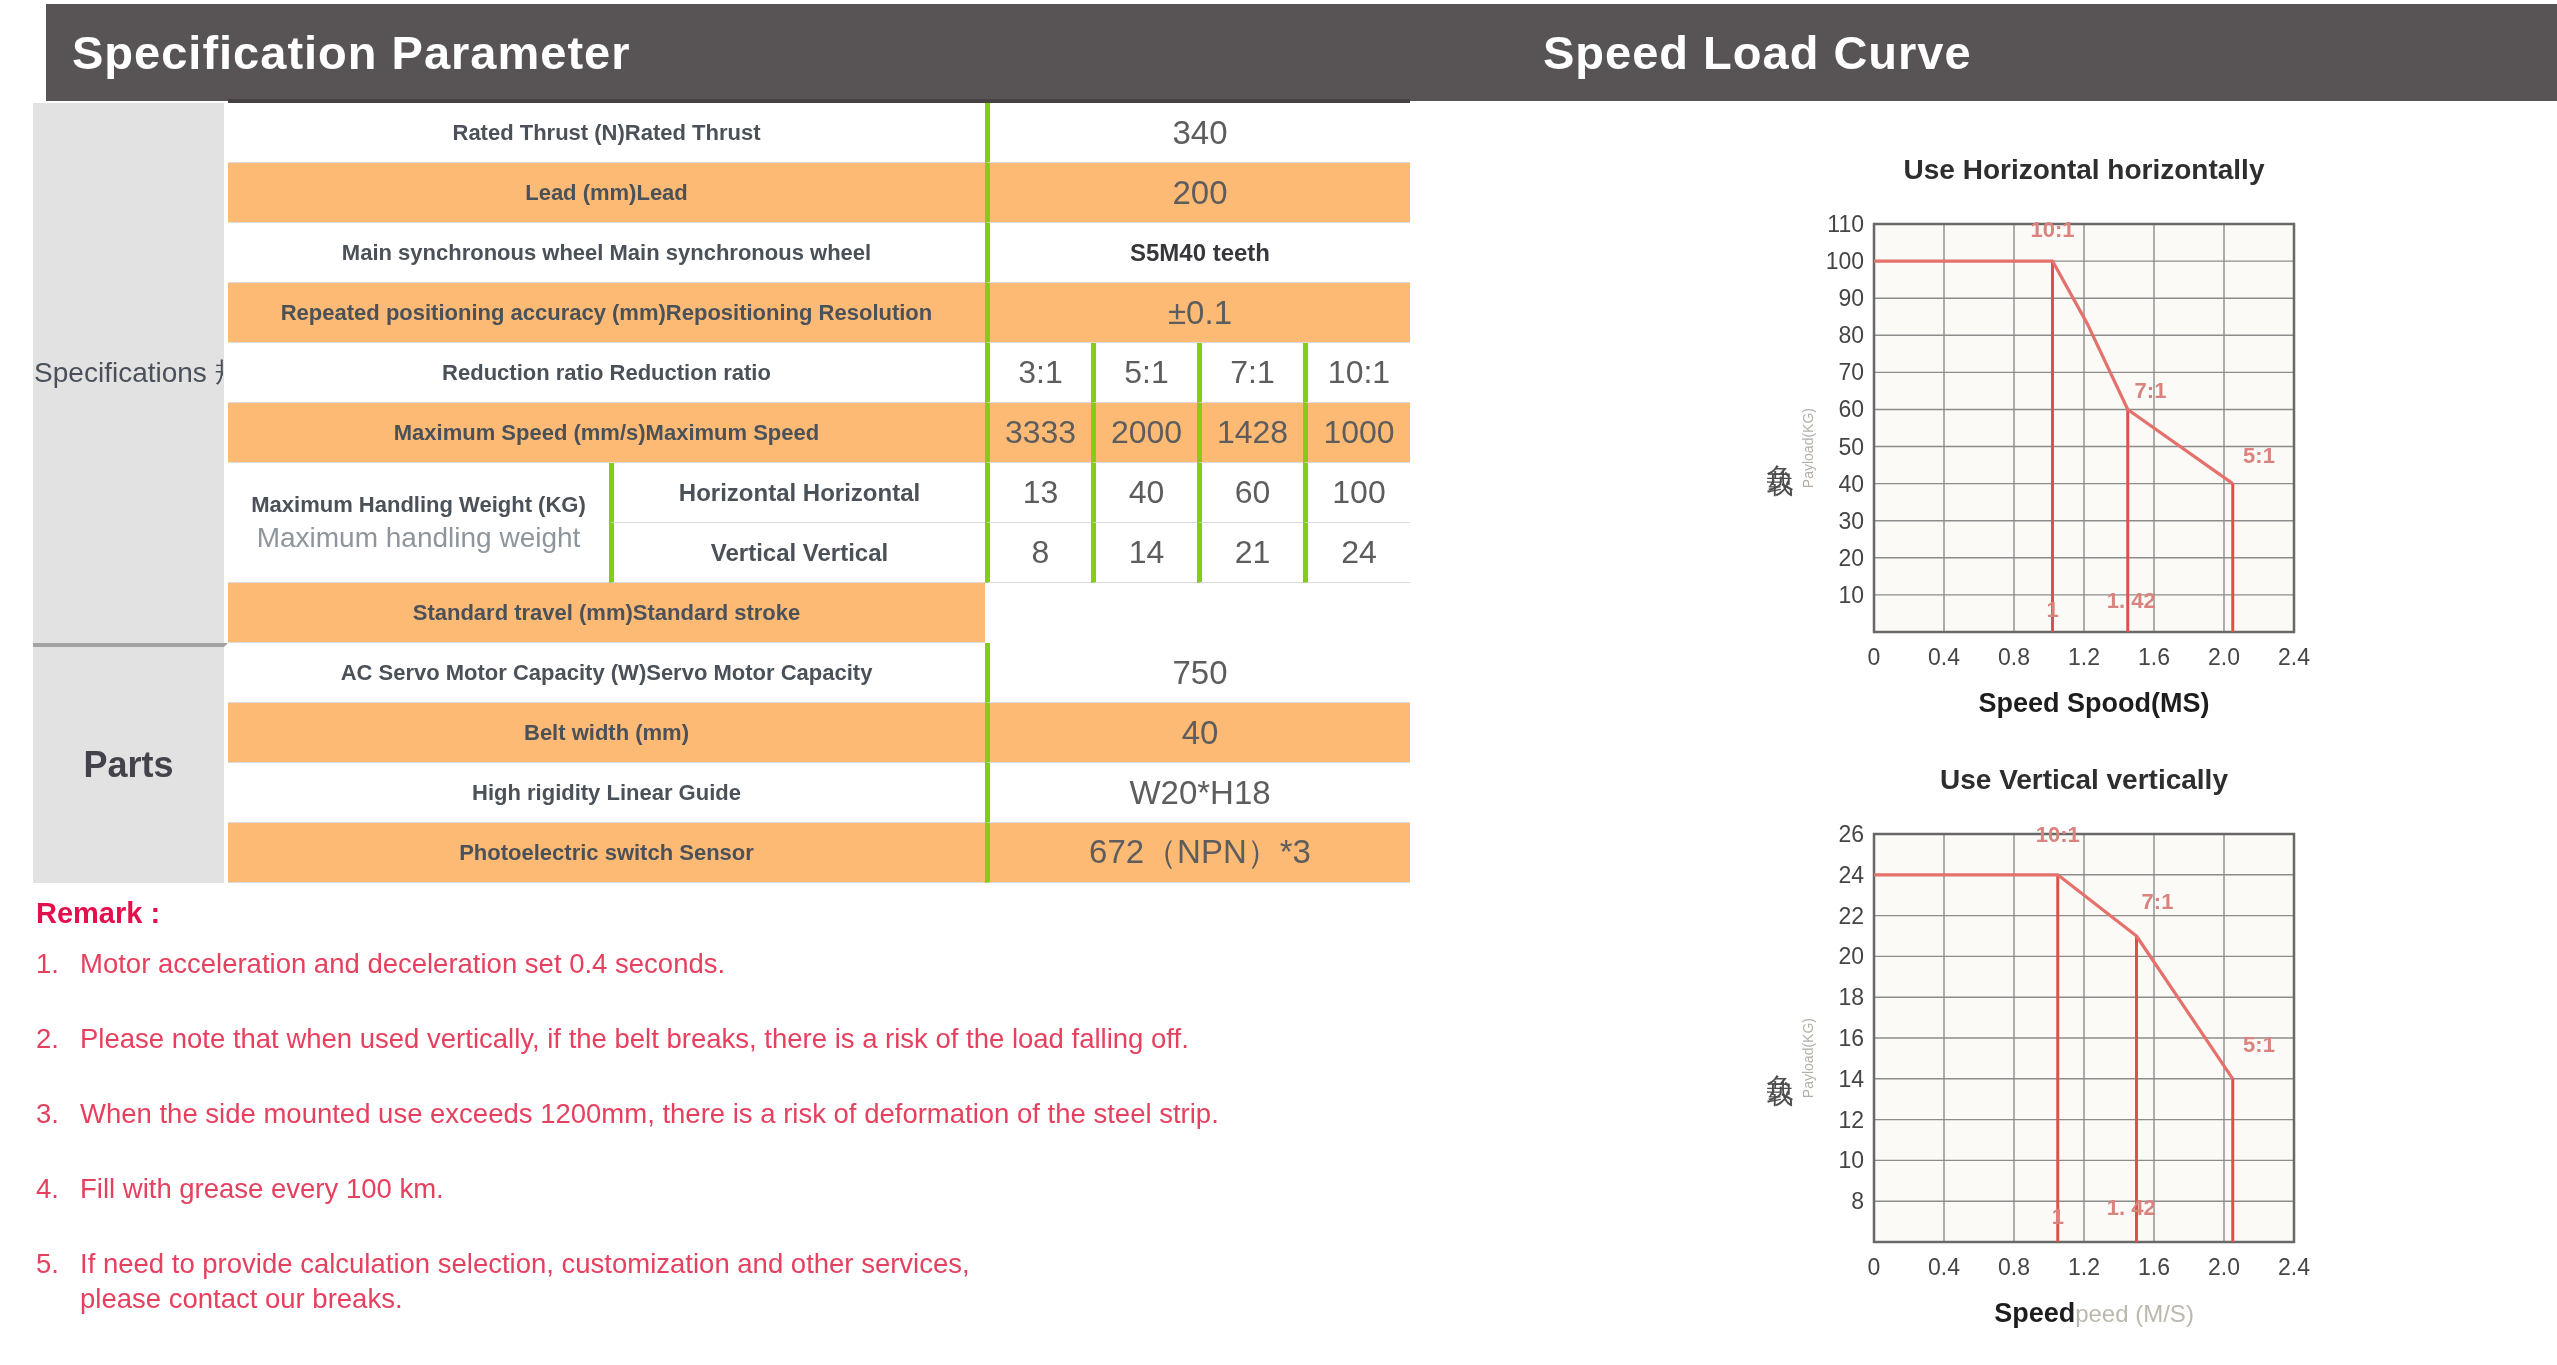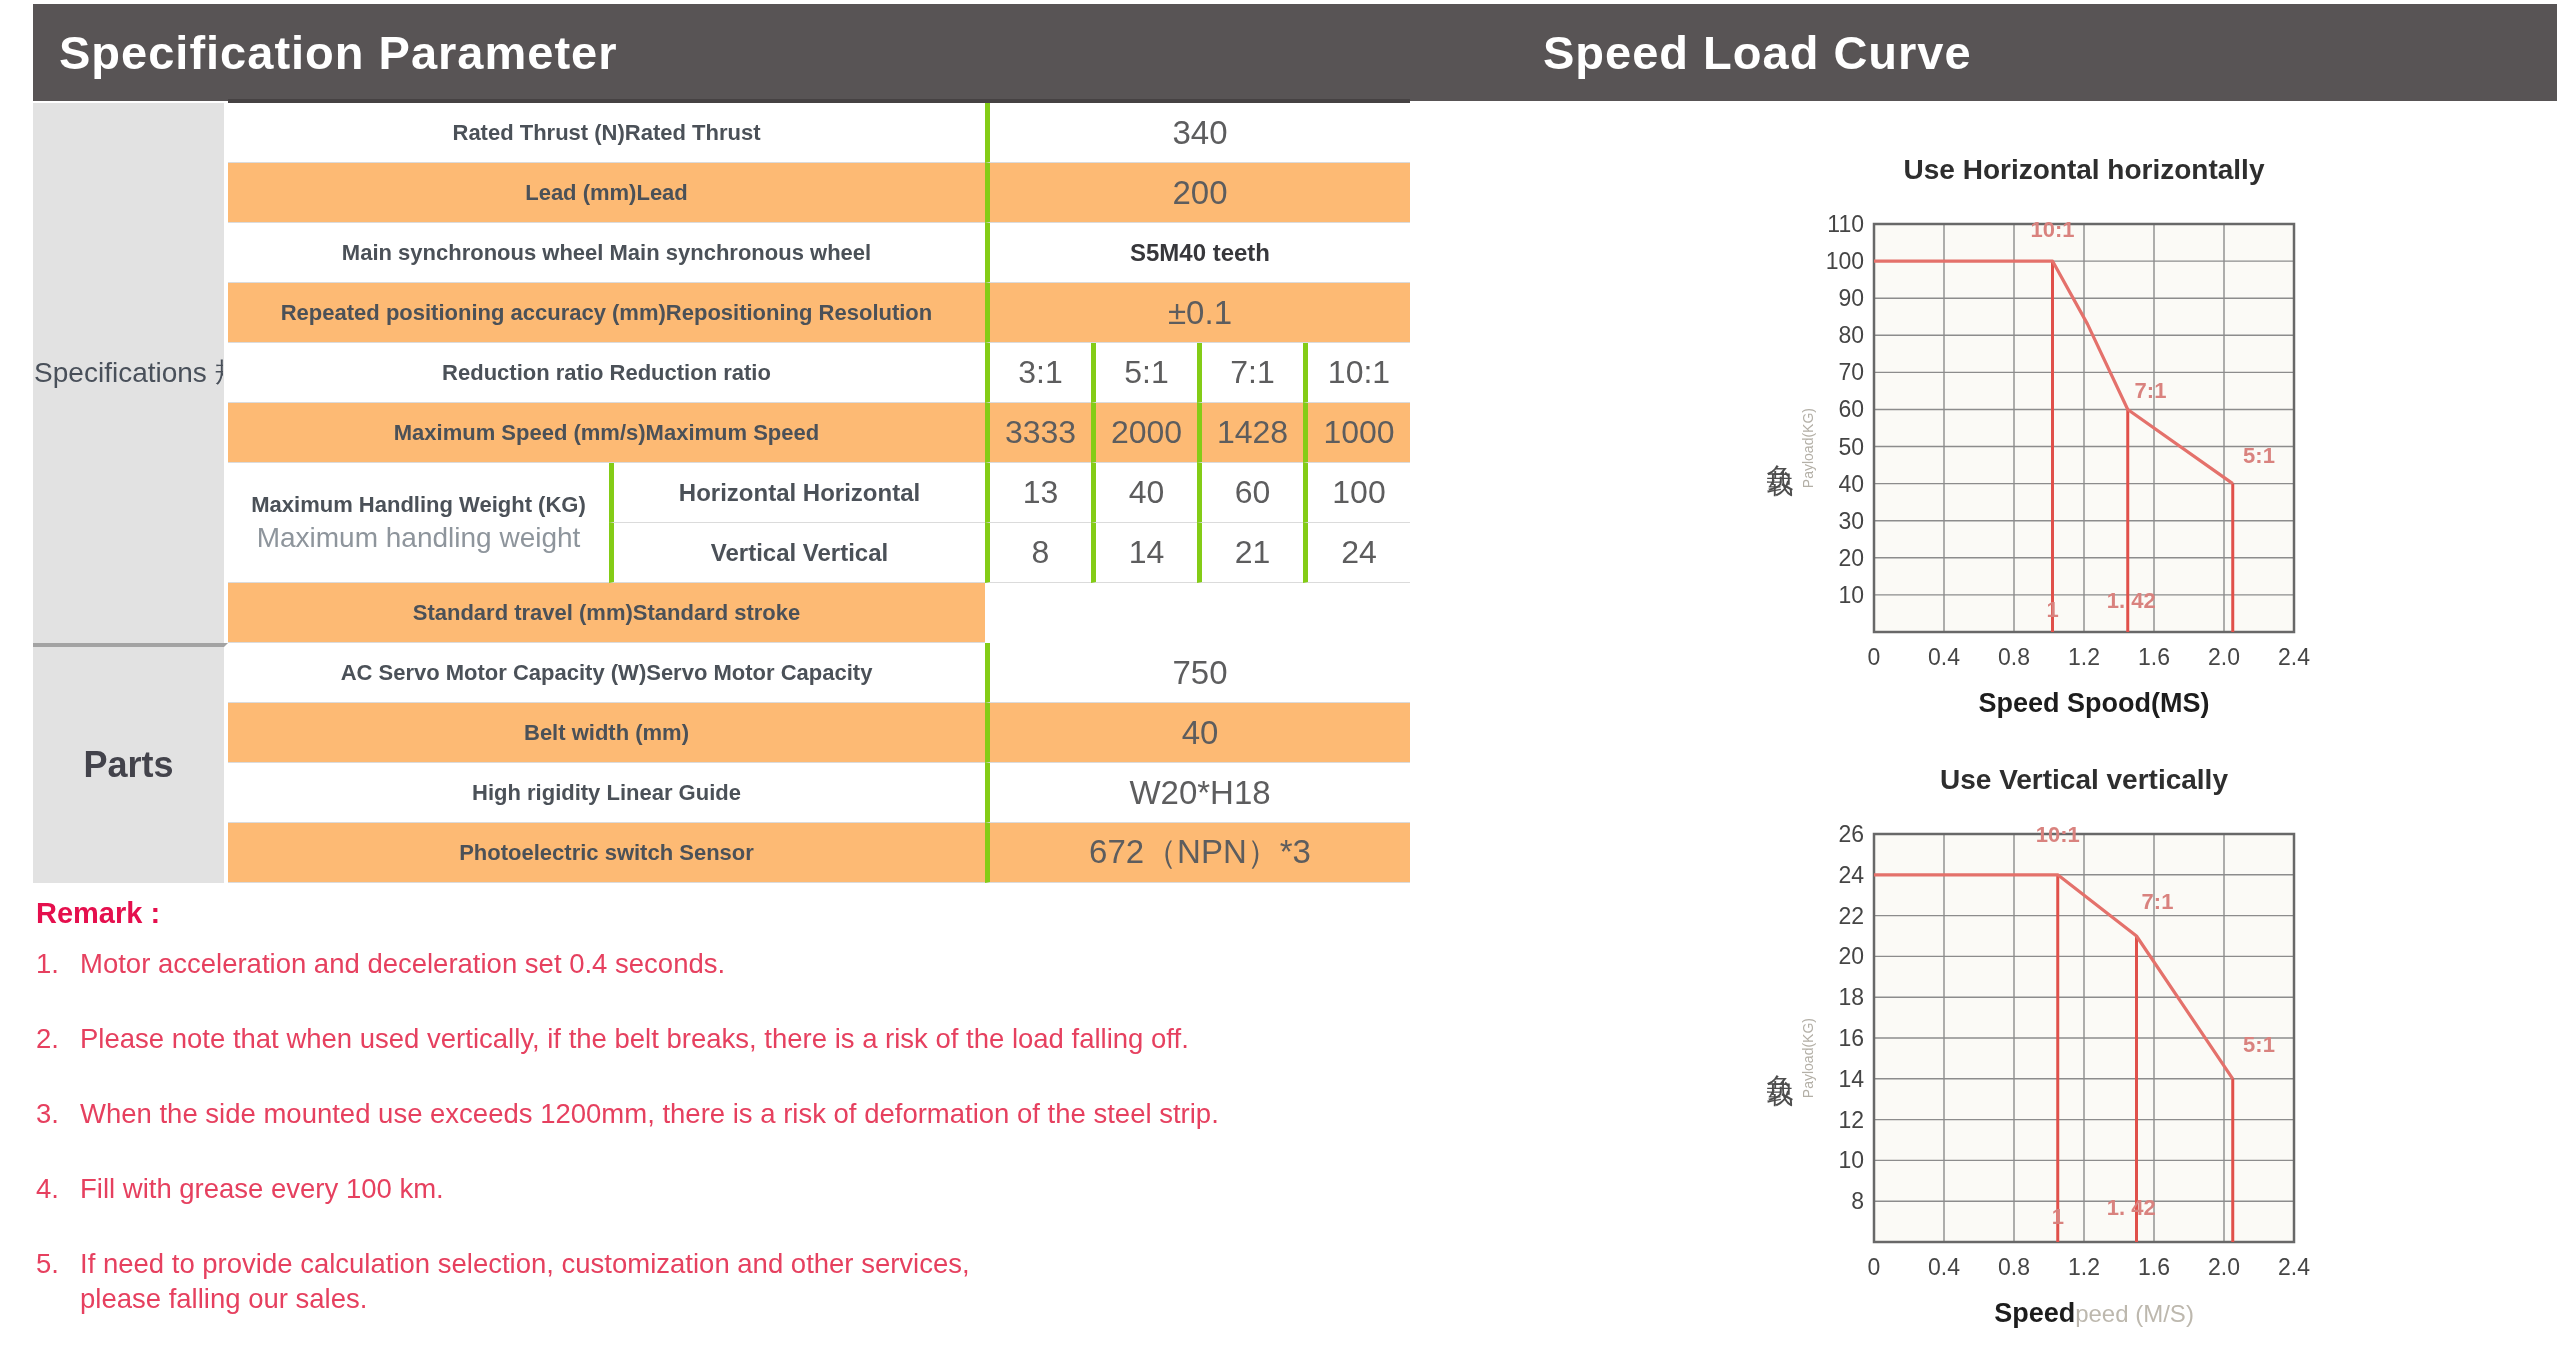--- a/index.html
+++ b/index.html
@@ -3,21 +3,21 @@
 <meta charset="utf-8">
 <style>
   html,body{margin:0;padding:0;}
   body{
     width:2557px;height:1365px;position:relative;overflow:hidden;
     background:#ffffff;font-family:"Liberation Sans",sans-serif;
   }
   
   .bar{position:absolute;top:4px;height:97px;background:#585455;color:#fff;
        display:flex;align-items:center;font-weight:bold;font-size:47px;letter-spacing:1px;}
-  .bar-left{left:33px;width:1483px;padding-left:26px;box-sizing:border-box;}
+  .bar-left{left:46px;width:1483px;padding-left:26px;box-sizing:border-box;}
   .bar-right{left:1488px;right:0;padding-left:55px;box-sizing:border-box;}
   .table-topline{position:absolute;left:228px;top:99px;width:1182px;height:4px;background:#464243;}
   
   .spec-table{position:absolute;left:33px;top:103px;width:1377px;display:grid;
     grid-template-columns:195px 381px 376px 106px 106px 106px 107px;
     grid-auto-rows:60px;background:#fff;}
   .cell{display:flex;flex-direction:column;align-items:center;justify-content:center;
         border-bottom:1px solid #dbdbdb;box-sizing:border-box;text-align:center;}
   .white{background:#ffffff}
   .gray{background:#fdba74}
@@ -214,21 +214,21 @@
       <span class="r-num">3.</span>
       <span>When the side mounted use exceeds 1200mm, there is a risk of deformation of the steel strip.</span>
     </div>
   <div class="r-item">
       <span class="r-num">4.</span>
       <span>Fill with grease every 100 km.</span>
     </div>
   <div class="r-item" style="margin-bottom:0">
     <span class="r-num">5.</span>
     <span><span>If need to provide calculation selection, customization and other services,</span><br>
-    <span class="r-text2">please falling our sales.</span></span>
+    <span class="r-text2">please contact our breaks.</span></span>
   </div>
 </div>
 
 <div class="bar bar-right">
   <span>Speed Load Curve</span>
 </div>
 
 <div class="chart chart-1">
   <div class="chart-title">Use Horizontal horizontally</div>
   <div class="ylab">

